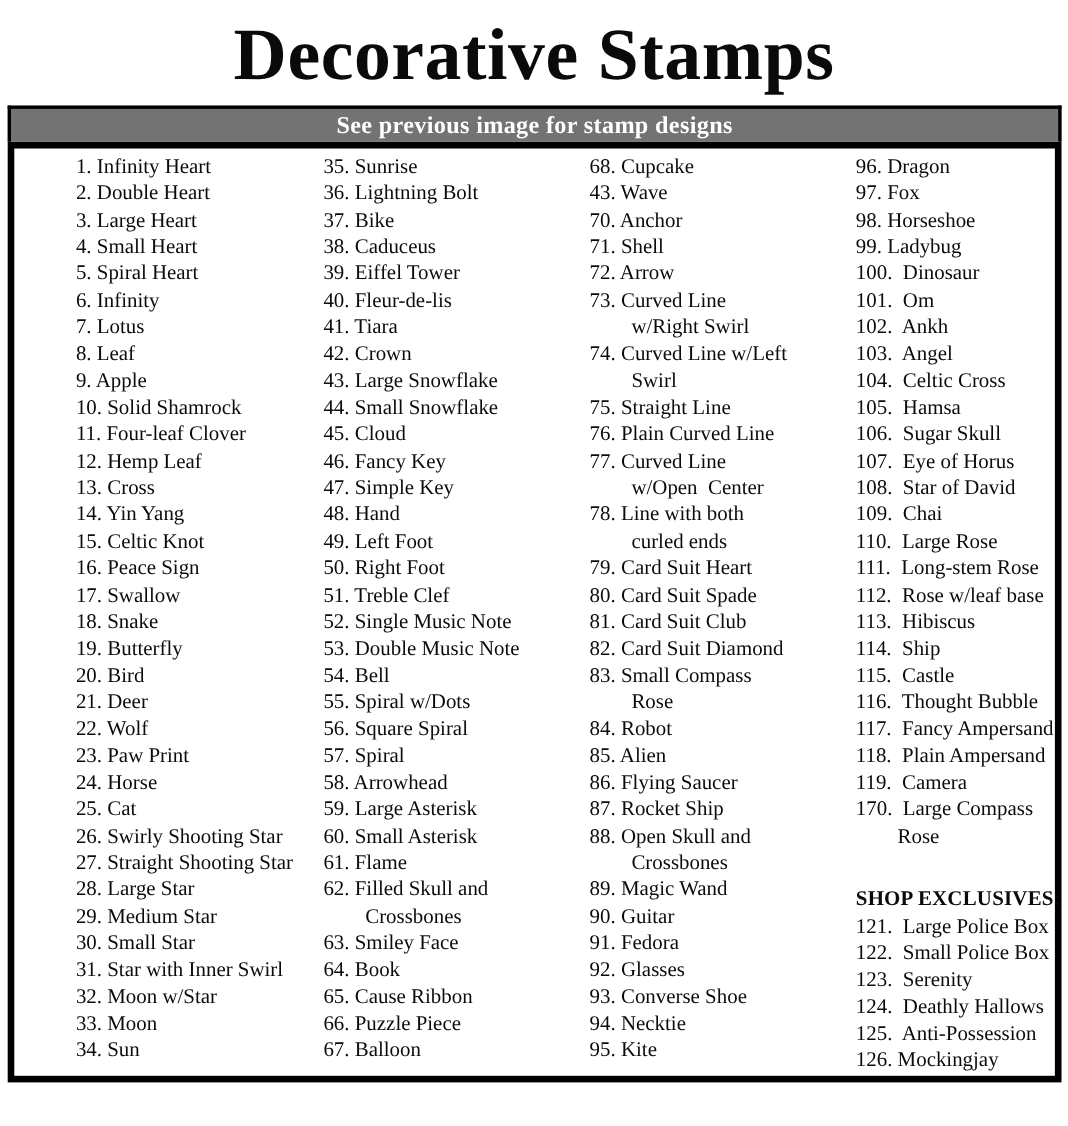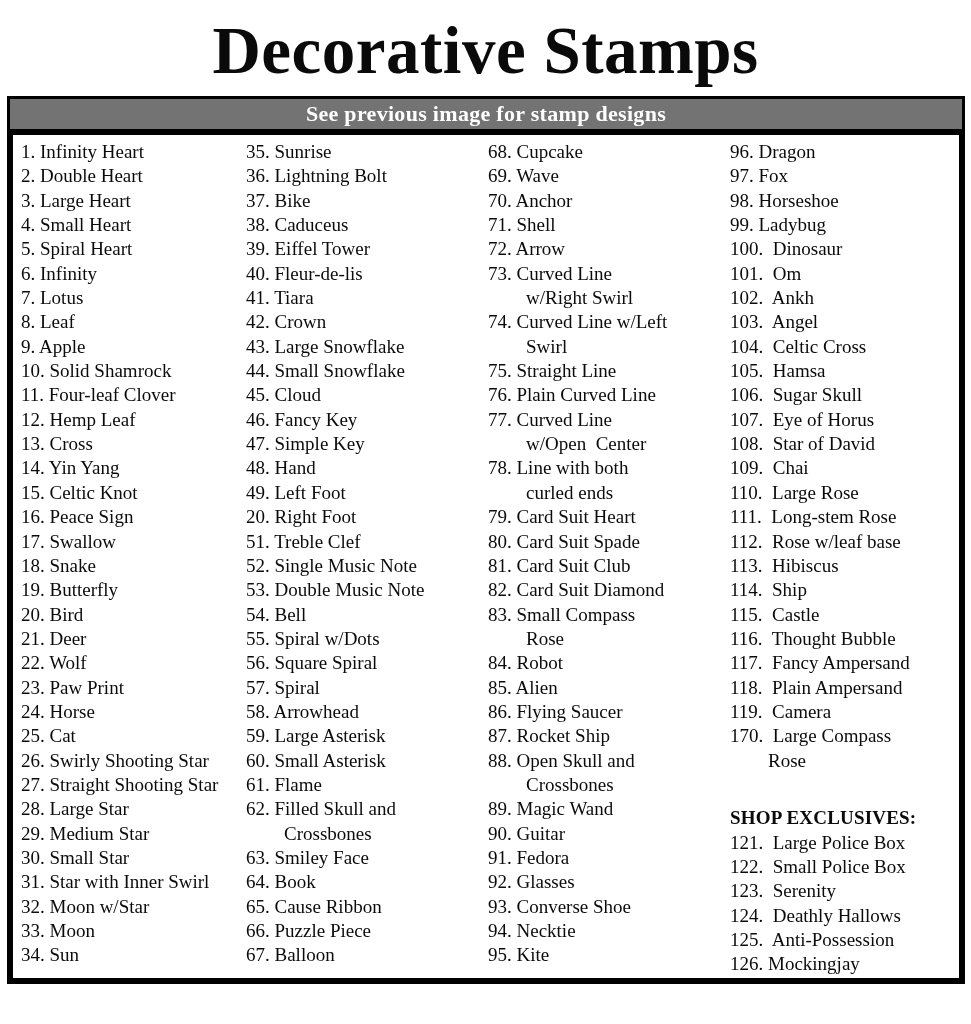--- a/index.html
+++ b/index.html
@@ -43,20 +43,21 @@
     letter-spacing: 0.3px;
   }
   .list-box {
     border: 6px solid #000000;
     background: #ffffff;
     height: 838px;
     padding-top: 5px;
     box-sizing: content-box;
     display: flex;
     align-items: flex-start;
+    padding-left: 48px;
   }
   .col {
     flex: 0 0 auto;
     box-sizing: border-box;
   }
   .col0 { width: 229px; padding-left: 8px; }
   .col1 { width: 242px; padding-left: 4px; }
   .col2 { width: 242px; padding-left: 4px; }
   .col3 { width: 232px; padding-left: 4px; }
   .item {
@@ -131,21 +132,21 @@
         <div class="item">40. Fleur-de-lis</div>
         <div class="item">41. Tiara</div>
         <div class="item">42. Crown</div>
         <div class="item">43. Large Snowflake</div>
         <div class="item">44. Small Snowflake</div>
         <div class="item">45. Cloud</div>
         <div class="item">46. Fancy Key</div>
         <div class="item">47. Simple Key</div>
         <div class="item">48. Hand</div>
         <div class="item">49. Left Foot</div>
-        <div class="item">20. Right Foot</div>
+        <div class="item">50. Right Foot</div>
         <div class="item">51. Treble Clef</div>
         <div class="item">52. Single Music Note</div>
         <div class="item">53. Double Music Note</div>
         <div class="item">54. Bell</div>
         <div class="item">55. Spiral w/Dots</div>
         <div class="item">56. Square Spiral</div>
         <div class="item">57. Spiral</div>
         <div class="item">58. Arrowhead</div>
         <div class="item">59. Large Asterisk</div>
         <div class="item">60. Small Asterisk</div>
@@ -153,21 +154,21 @@
         <div class="item">62. Filled Skull and
 Crossbones</div>
         <div class="item">63. Smiley Face</div>
         <div class="item">64. Book</div>
         <div class="item">65. Cause Ribbon</div>
         <div class="item">66. Puzzle Piece</div>
         <div class="item">67. Balloon</div>
       </div>
     <div class="col col2">
         <div class="item">68. Cupcake</div>
-        <div class="item">69. Wave</div>
+        <div class="item">43. Wave</div>
         <div class="item">70. Anchor</div>
         <div class="item">71. Shell</div>
         <div class="item">72. Arrow</div>
         <div class="item">73. Curved Line
 w/Right Swirl</div>
         <div class="item">74. Curved Line w/Left
 Swirl</div>
         <div class="item">75. Straight Line</div>
         <div class="item">76. Plain Curved Line</div>
         <div class="item">77. Curved Line

